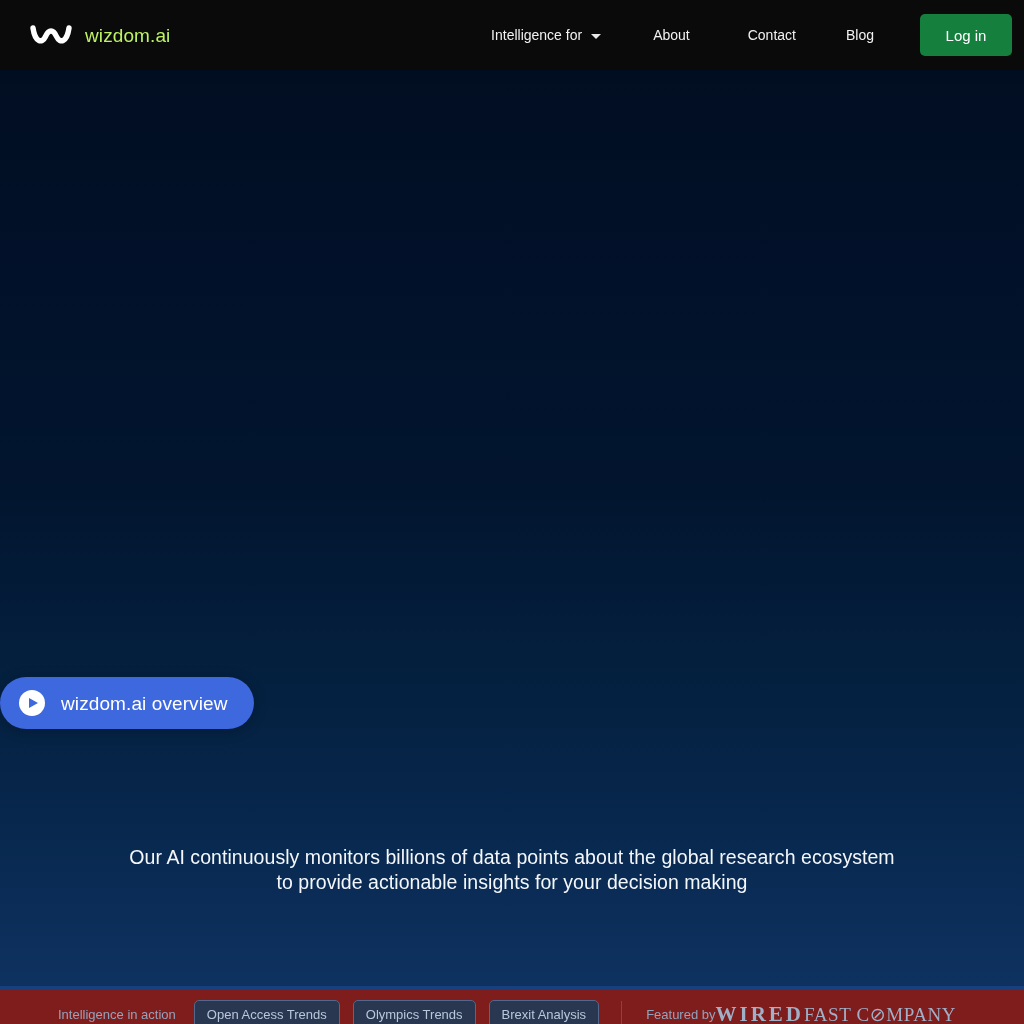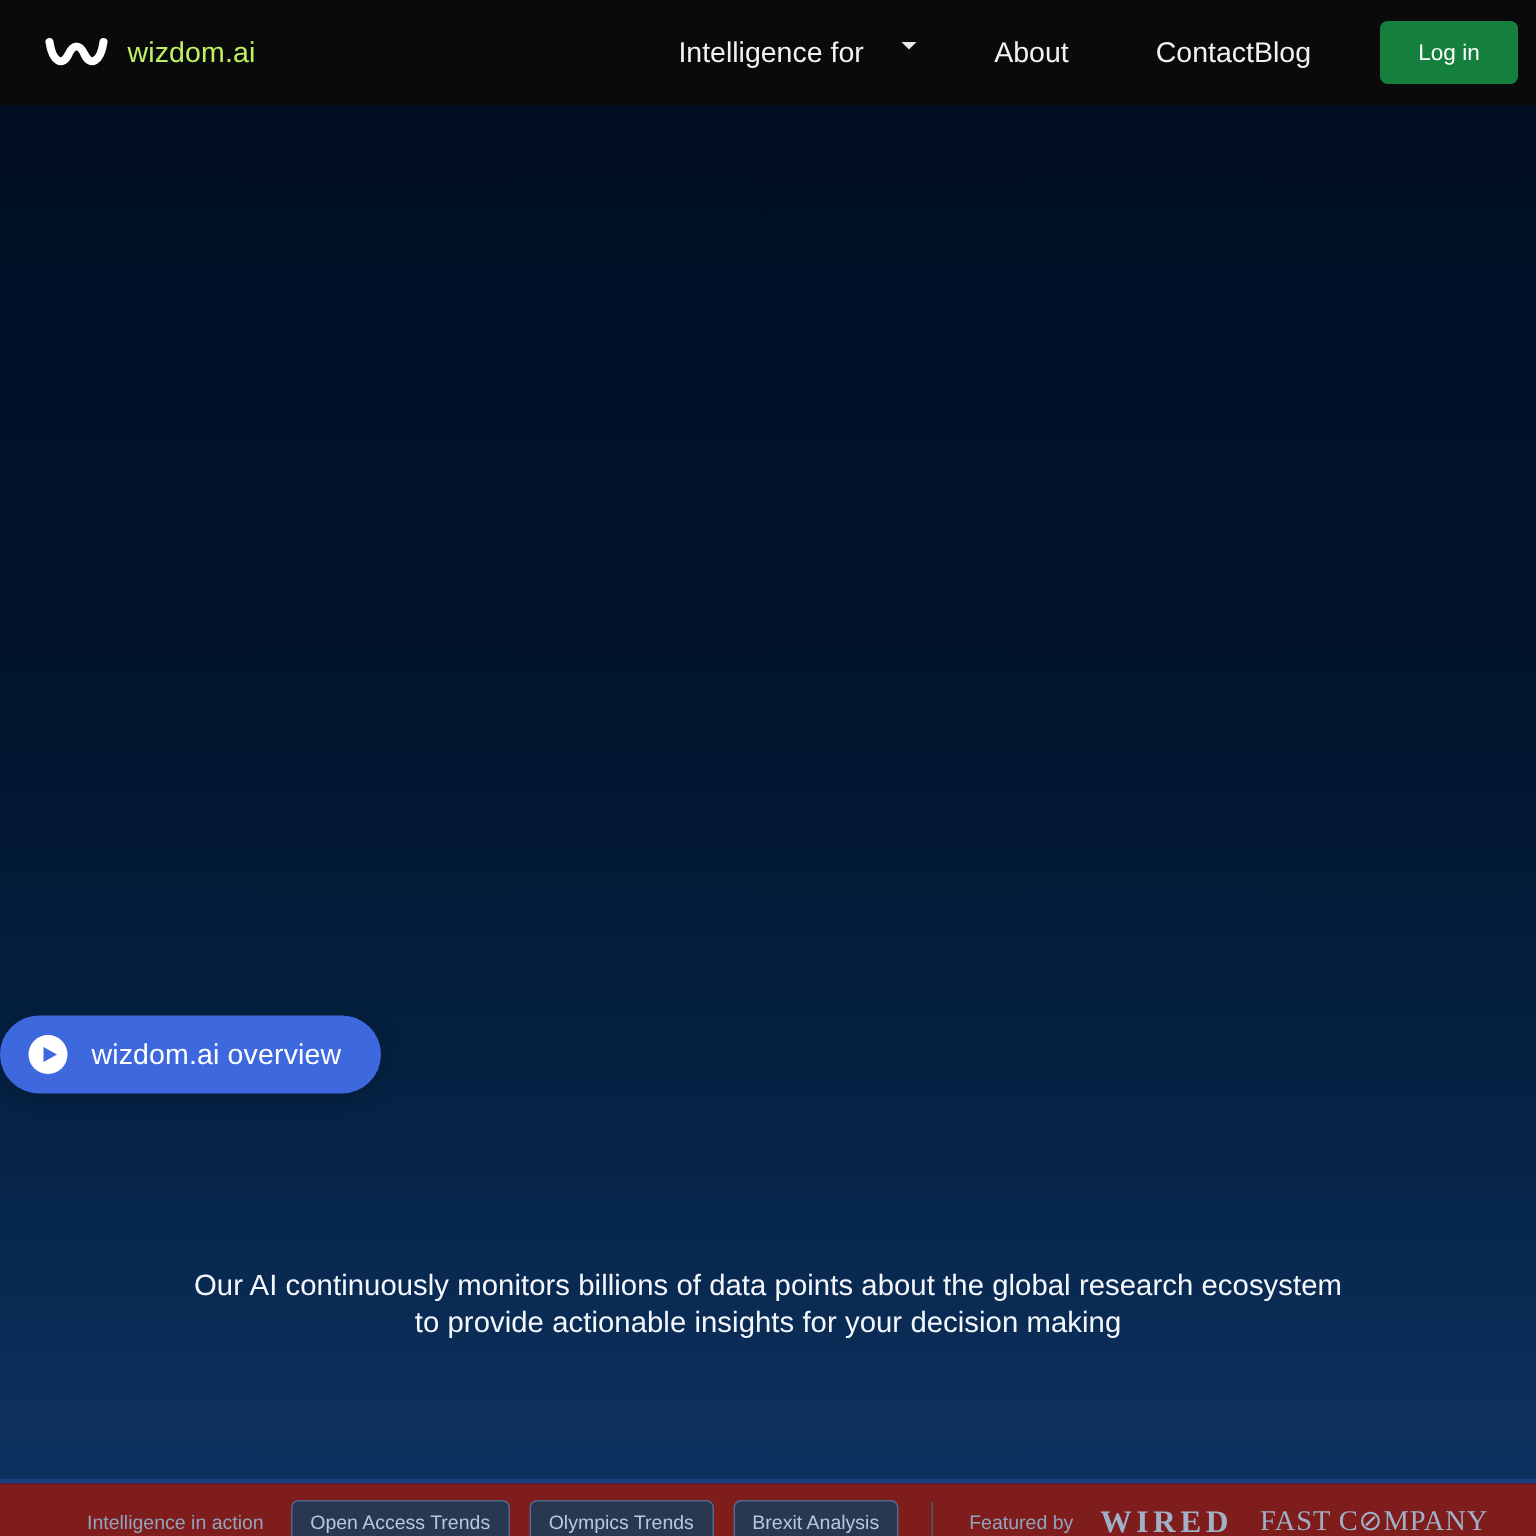--- a/index.html
+++ b/index.html
@@ -61,34 +61,34 @@
     line-height: 1;
   }
 
   .nav {
     margin-left: auto;
     display: flex;
     align-items: center;
   }
 
   .nav-item {
-    font-size: 19px;
+    font-size: 14px;
     color: #f2f2f2;
     text-decoration: none;
     cursor: pointer;
     line-height: 1;
     white-space: nowrap;
     display: flex;
-    align-items: flex-start;
-    gap: 25px;
+    align-items: center;
+    gap: 9px;
   }
 
   .nav-dropdown { margin-right: 52px; }
   .nav-about    { margin-right: 58px; }
-  .nav-contact  { }
+  .nav-contact  { margin-right: 50px; }
   .nav-blog     { margin-right: 46px; }
 
   .caret {
     width: 0; height: 0;
     border-left: 5px solid transparent;
     border-right: 5px solid transparent;
     border-top: 5px solid #e9e9e9;
     display: block;
     margin-top: 2px;
   }
@@ -252,21 +252,20 @@
   .bb-divider {
     width: 1px;
     height: 26px;
     background: #475a77;
     margin-left: 22px;
   }
 
   .featured {
     display: flex;
     align-items: center;
-    gap: 18px;
     margin-left: 24px;
     text-align: center;
   }
 
   .featured-label {
     font-size: 13px;
     color: #93a3bb;
     white-space: nowrap;
     line-height: 1;
   }

